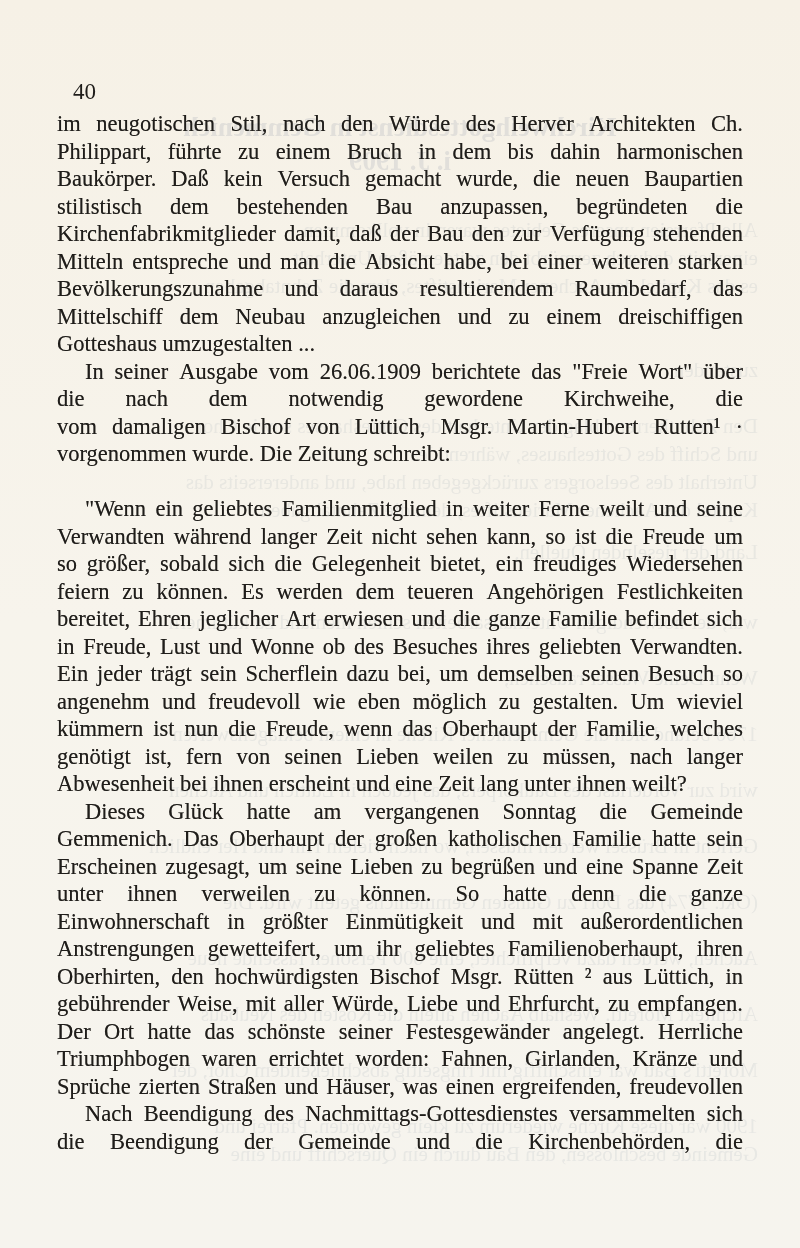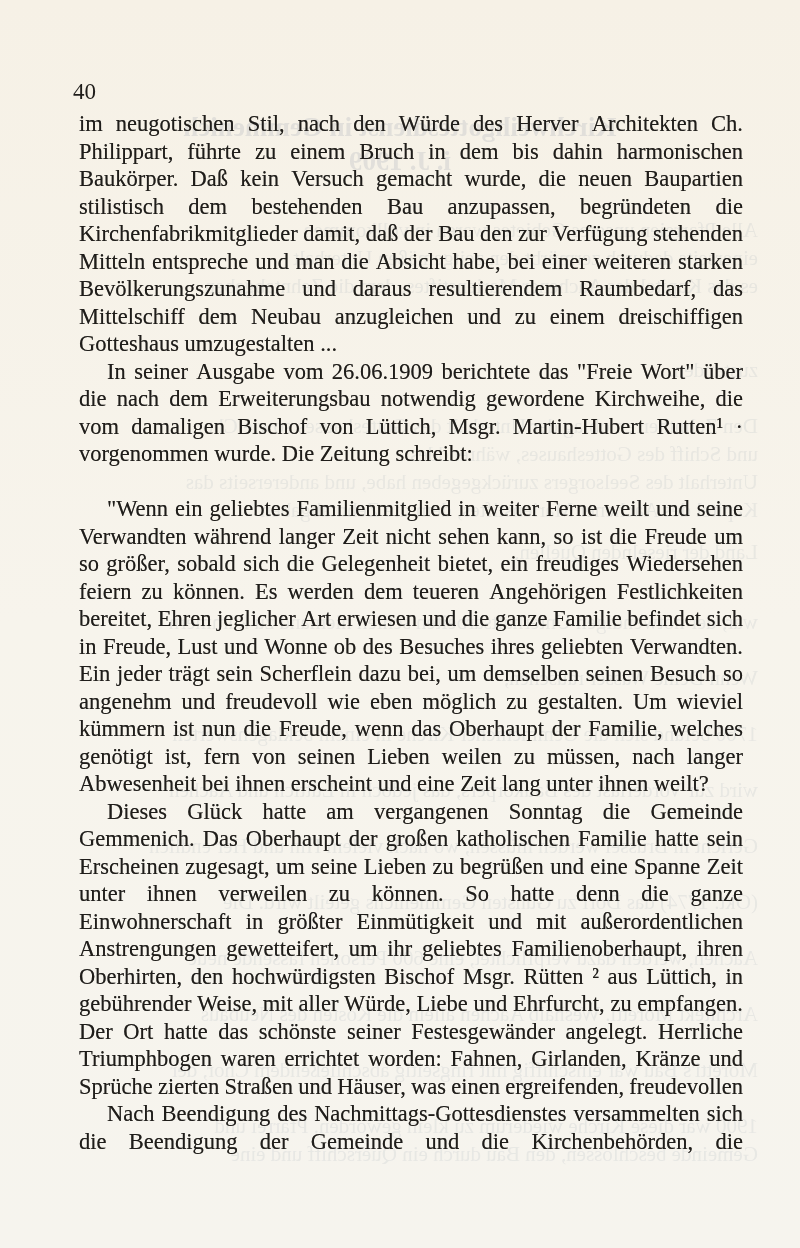--- a/index.html
+++ b/index.html
@@ -12,21 +12,21 @@
   .page{position:absolute;inset:0;}
   
   .ghost-layer{position:absolute;inset:0;transform:scaleX(-1);pointer-events:none;filter:blur(0.45px);}
   .ghost-layer div{position:absolute;left:42px;right:42px;white-space:nowrap;overflow:hidden;
     color:#64748e;font-size:21px;opacity:0.095;}
   .ghost-layer .g-title{text-align:center;font-weight:bold;font-size:27px;opacity:0.14;}
   
   .pagenum{position:absolute;left:73px;top:78px;font-size:23px;line-height:28px;}
   .textblock{position:absolute;left:57px;top:110px;width:686px;}
   .line{height:27.5px;line-height:27.5px;font-size:22.5px;white-space:nowrap;
-    text-shadow:0 0 0.4px rgba(20,18,15,0.55);margin-left:22px;}
+    text-shadow:0 0 0.4px rgba(20,18,15,0.55);}
   .j{display:flex;justify-content:space-between;}
   .indent{padding-left:28px;}
 </style>
 </head>
 <body>
 
 <div class="page">
 
   <div class="ghost-layer">
     <div class="g-title" style="top:112px">Kirchweihgottesdienst in Gemmenich</div>
@@ -154,21 +154,20 @@
         <span>berichtete</span>
         <span>das</span>
         <span>"Freie</span>
         <span>Wort"</span>
         <span>über</span>
       </div>
     <div class="line j">
         <span>die</span>
         <span>nach</span>
         <span>dem</span>
-        <span>Erweiterungsbau</span>
         <span>notwendig</span>
         <span>gewordene</span>
         <span>Kirchweihe,</span>
         <span>die</span>
       </div>
     <div class="line j">
         <span>vom</span>
         <span>damaligen</span>
         <span>Bischof</span>
         <span>von</span>

